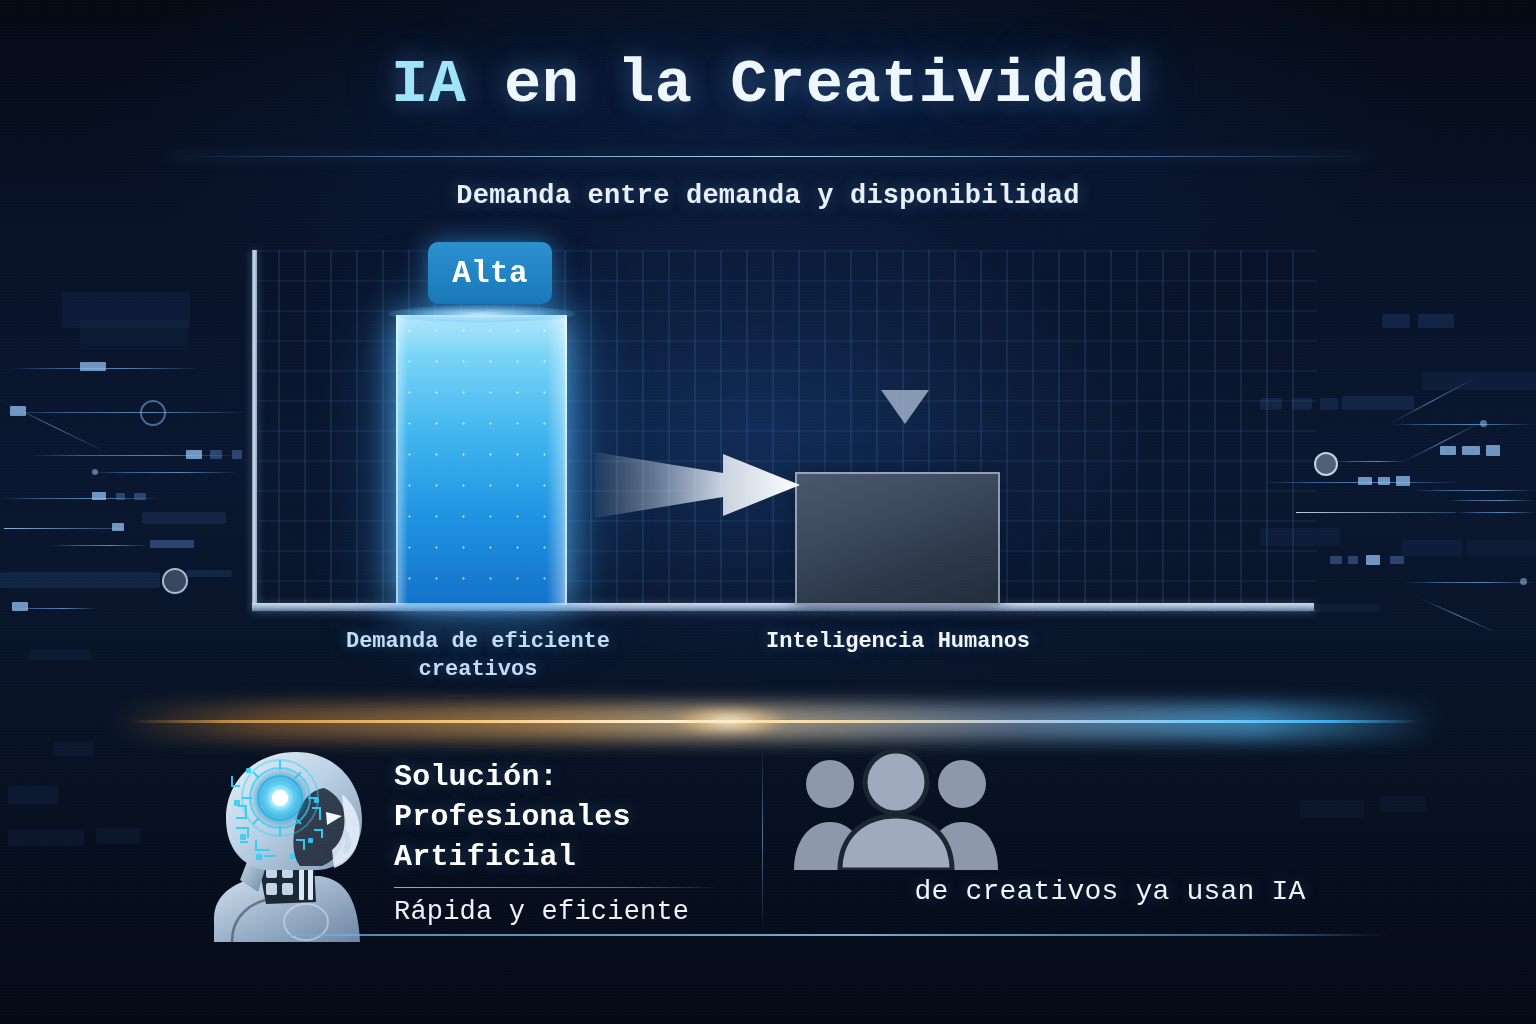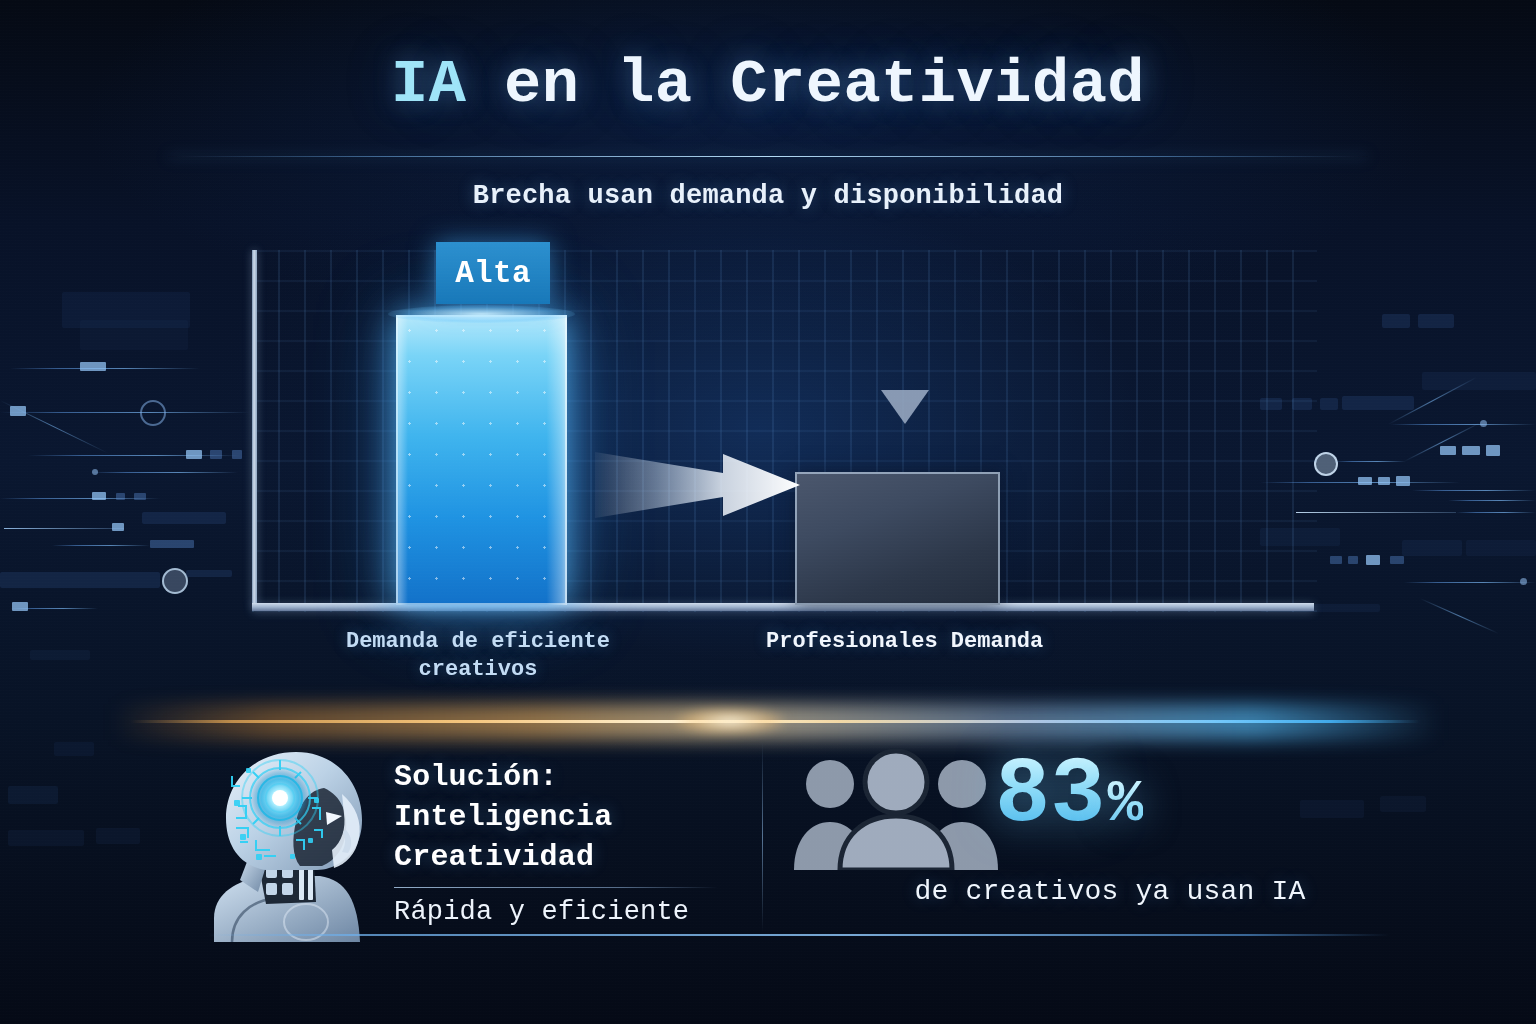--- a/index.html
+++ b/index.html
@@ -59,23 +59,23 @@
     background-size:27px 31px;}
   #barHigh .topglow{position:absolute;left:-8px;right:-8px;top:-10px;height:18px;border-radius:50%;
     background:radial-gradient(ellipse at center,rgba(215,245,255,.95),rgba(110,200,255,.35) 55%,rgba(110,200,255,0) 80%);}
   
   #barLow{position:absolute;left:543px;top:222px;width:205px;height:133px;
     background:linear-gradient(160deg,#4b576d 0%,#3d4a60 35%,#2c3749 70%,#222c3c 100%);
     box-shadow:inset 0 0 0 2px rgba(196,214,236,.62),0 0 18px rgba(10,20,40,.6);}
   
   .badge{position:absolute;display:flex;align-items:center;justify-content:center;
     font-weight:700;color:#ffffff;letter-spacing:.3px;}
-  #badgeAlta{left:184px;top:-8px;width:114px;height:62px;font-size:31px;
+  #badgeAlta{left:176px;top:-8px;width:124px;height:62px;font-size:31px;
     background:linear-gradient(180deg,#2c90cf,#1878b9);
-    box-shadow:0 0 26px rgba(70,170,240,.55);}
+    box-shadow:0 0 26px rgba(70,170,240,.55);border-radius:10px;}
   #badgeBaja{left:570px;top:78px;width:167px;height:62px;font-size:31px;
     background:linear-gradient(180deg,#505c72,#414c60);}
   #bajaArrow{position:absolute;left:629px;top:140px;width:0;height:0;
     border-left:24px solid transparent;border-right:24px solid transparent;
     border-top:34px solid #93a4bd;opacity:.92;}
   
   #flowArrow{position:absolute;left:343px;top:196px;width:205px;height:78px;}
   
   .xlab{position:absolute;font-size:22px;font-weight:700;line-height:1.28;
     text-shadow:0 0 14px rgba(90,160,230,.35);}
@@ -214,21 +214,21 @@
     <div class="dimbox" style="left:1300px;top:800px;width:64px;height:18px;opacity:.4;"></div>
     <div class="dimbox" style="left:1380px;top:796px;width:46px;height:16px;opacity:.35;"></div>
   </div>
 
   <div id="titleWrap">
     <div id="title">
       <span class="ia">IA</span><span class="rest"> en la Creatividad</span>
     </div>
   </div>
   <div id="titleRule"></div>
-  <div id="subtitle">Brecha usan demanda y disponibilidad</div>
+  <div id="subtitle">Demanda entre demanda y disponibilidad</div>
 
   <div id="chart">
     <div id="grid"></div>
     <div id="axisY"></div>
     <div id="axisX"></div>
 
     <div id="barHigh">
       <div class="sheen"></div>
       <div class="sparkle"></div>
       <div class="topglow"></div>
@@ -245,21 +245,21 @@
           <stop offset="30%" stop-color="#dfeeff" stop-opacity="0.42"></stop>
           <stop offset="62%" stop-color="#f2f8ff" stop-opacity="0.82"></stop>
           <stop offset="100%" stop-color="#ffffff" stop-opacity="1"></stop>
         </linearGradient>
       </defs>
       <path d="M0,6 L128,27 L128,8 L205,39 L128,70 L128,51 L0,72 Z" fill="url(#agr)"></path>
     </svg>
   </div>
 
   <div class="xlab" id="xlab1">Demanda de eficiente creativos</div>
-  <div class="xlab" id="xlab2">Profesionales Demanda</div>
+  <div class="xlab" id="xlab2">Inteligencia Humanos</div>
 
   <div id="beam">
     <div id="beamHalo"></div>
     <div id="beamCore"></div>
     <div id="beamStar"></div>
   </div>
 
   <svg id="robot" viewBox="0 0 200 200">
     <defs>
       <linearGradient id="skin" x1="0" y1="0" x2="1" y2="1">
@@ -330,41 +330,37 @@
       <rect x="112" y="96" width="5" height="5" rx="1"></rect>
       <rect x="50" y="26" width="5" height="5" rx="1"></rect>
       <rect x="94" y="112" width="5" height="5" rx="1"></rect>
     </g>
     <circle cx="84" cy="56" r="30" fill="url(#core)"></circle>
     <circle cx="84" cy="56" r="8" fill="#ffffff"></circle>
   </svg>
 
   <div id="solBlock">
     <div class="solLine">Solución:</div>
-    <div class="solLine">Inteligencia Creatividad</div>
+    <div class="solLine">Profesionales Artificial</div>
     <div id="solRule"></div>
     <div id="solSub">Rápida y eficiente</div>
   </div>
 
   <div id="panelDivider"></div>
 
   <svg id="people" viewBox="0 0 212 122">
     <g fill="#8d99aa">
       <circle cx="40" cy="36" r="24"></circle>
       <path d="M4,122 C4,92 20,74 40,74 C60,74 76,92 76,122 Z"></path>
       <circle cx="172" cy="36" r="24"></circle>
       <path d="M136,122 C136,92 152,74 172,74 C192,74 208,92 208,122 Z"></path>
     </g>
     <g fill="#9fabbd" stroke="#1b2534" stroke-width="5">
       <circle cx="106" cy="34" r="31"></circle>
       <path d="M50,122 C50,88 74,68 106,68 C138,68 162,88 162,122 Z"></path>
     </g>
   </svg>
 
-  <div id="pctWrap">
-    <span id="pctNum">83</span>
-    <span id="pctSym">%</span>
-  </div>
   <div id="pctCaption">de creativos ya usan IA</div>
 
   <div id="bottomRule"></div>
   <div class="noise"></div>
 </div>
 
 </body></html>

